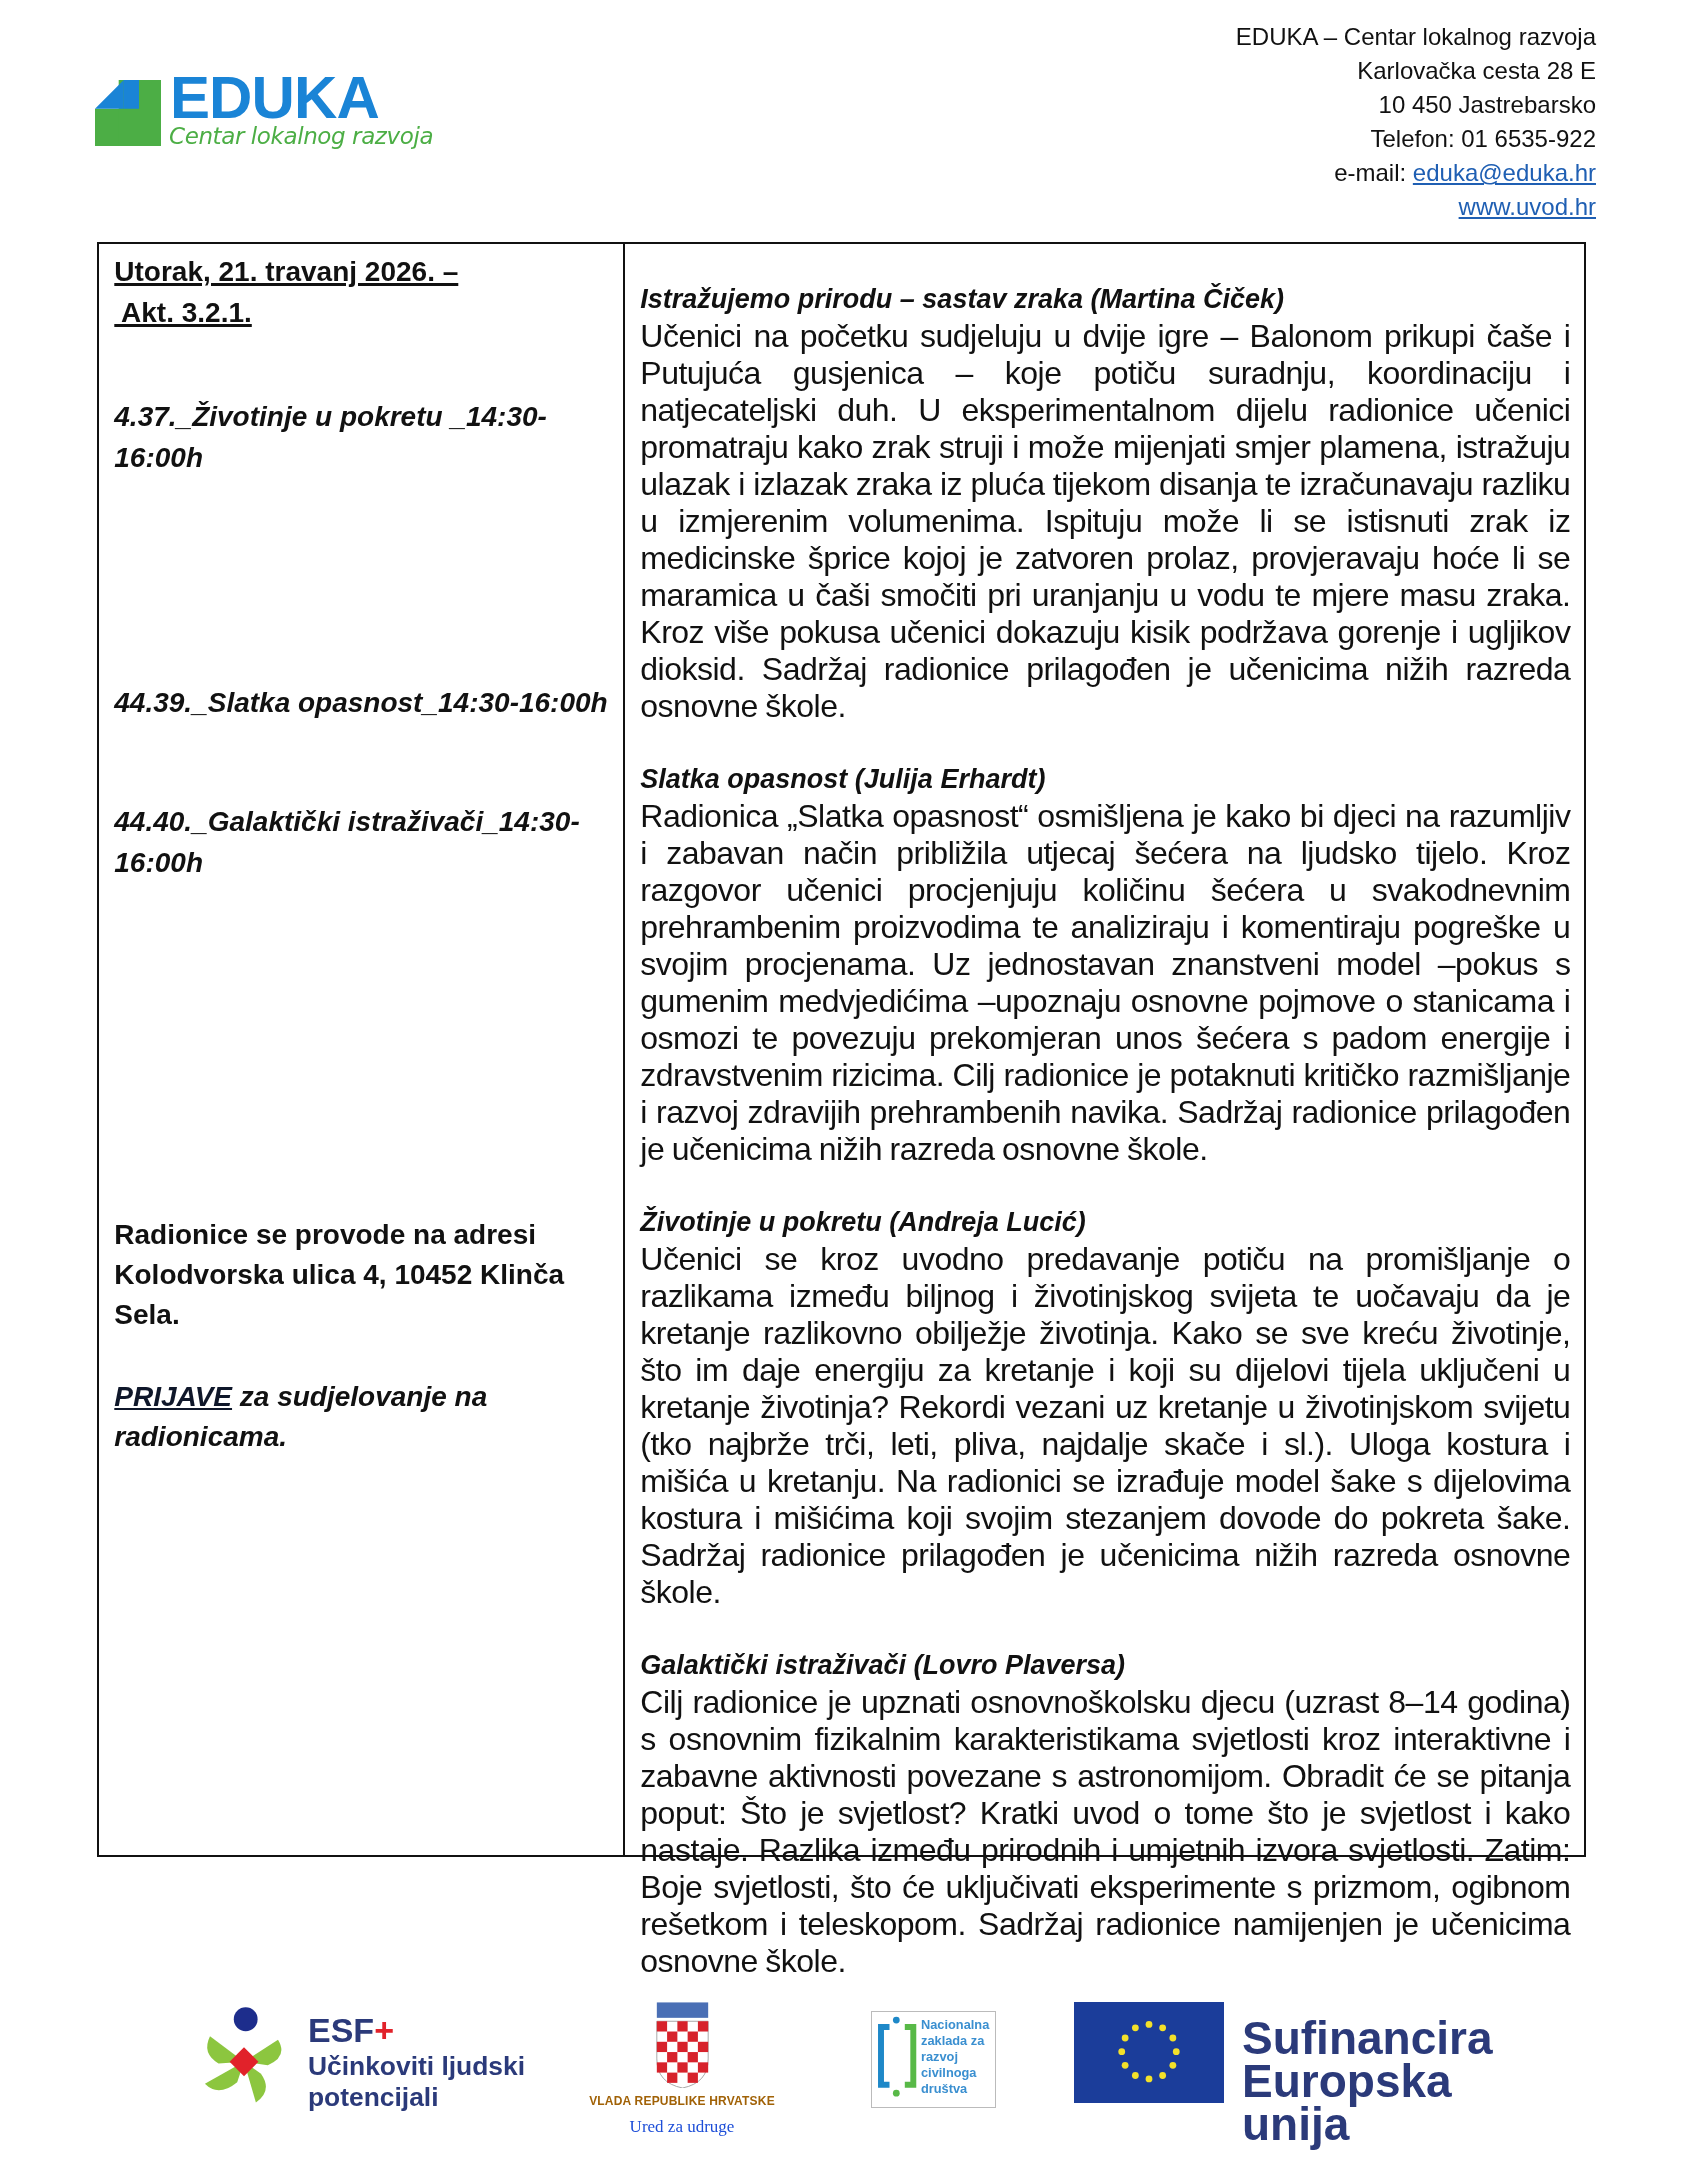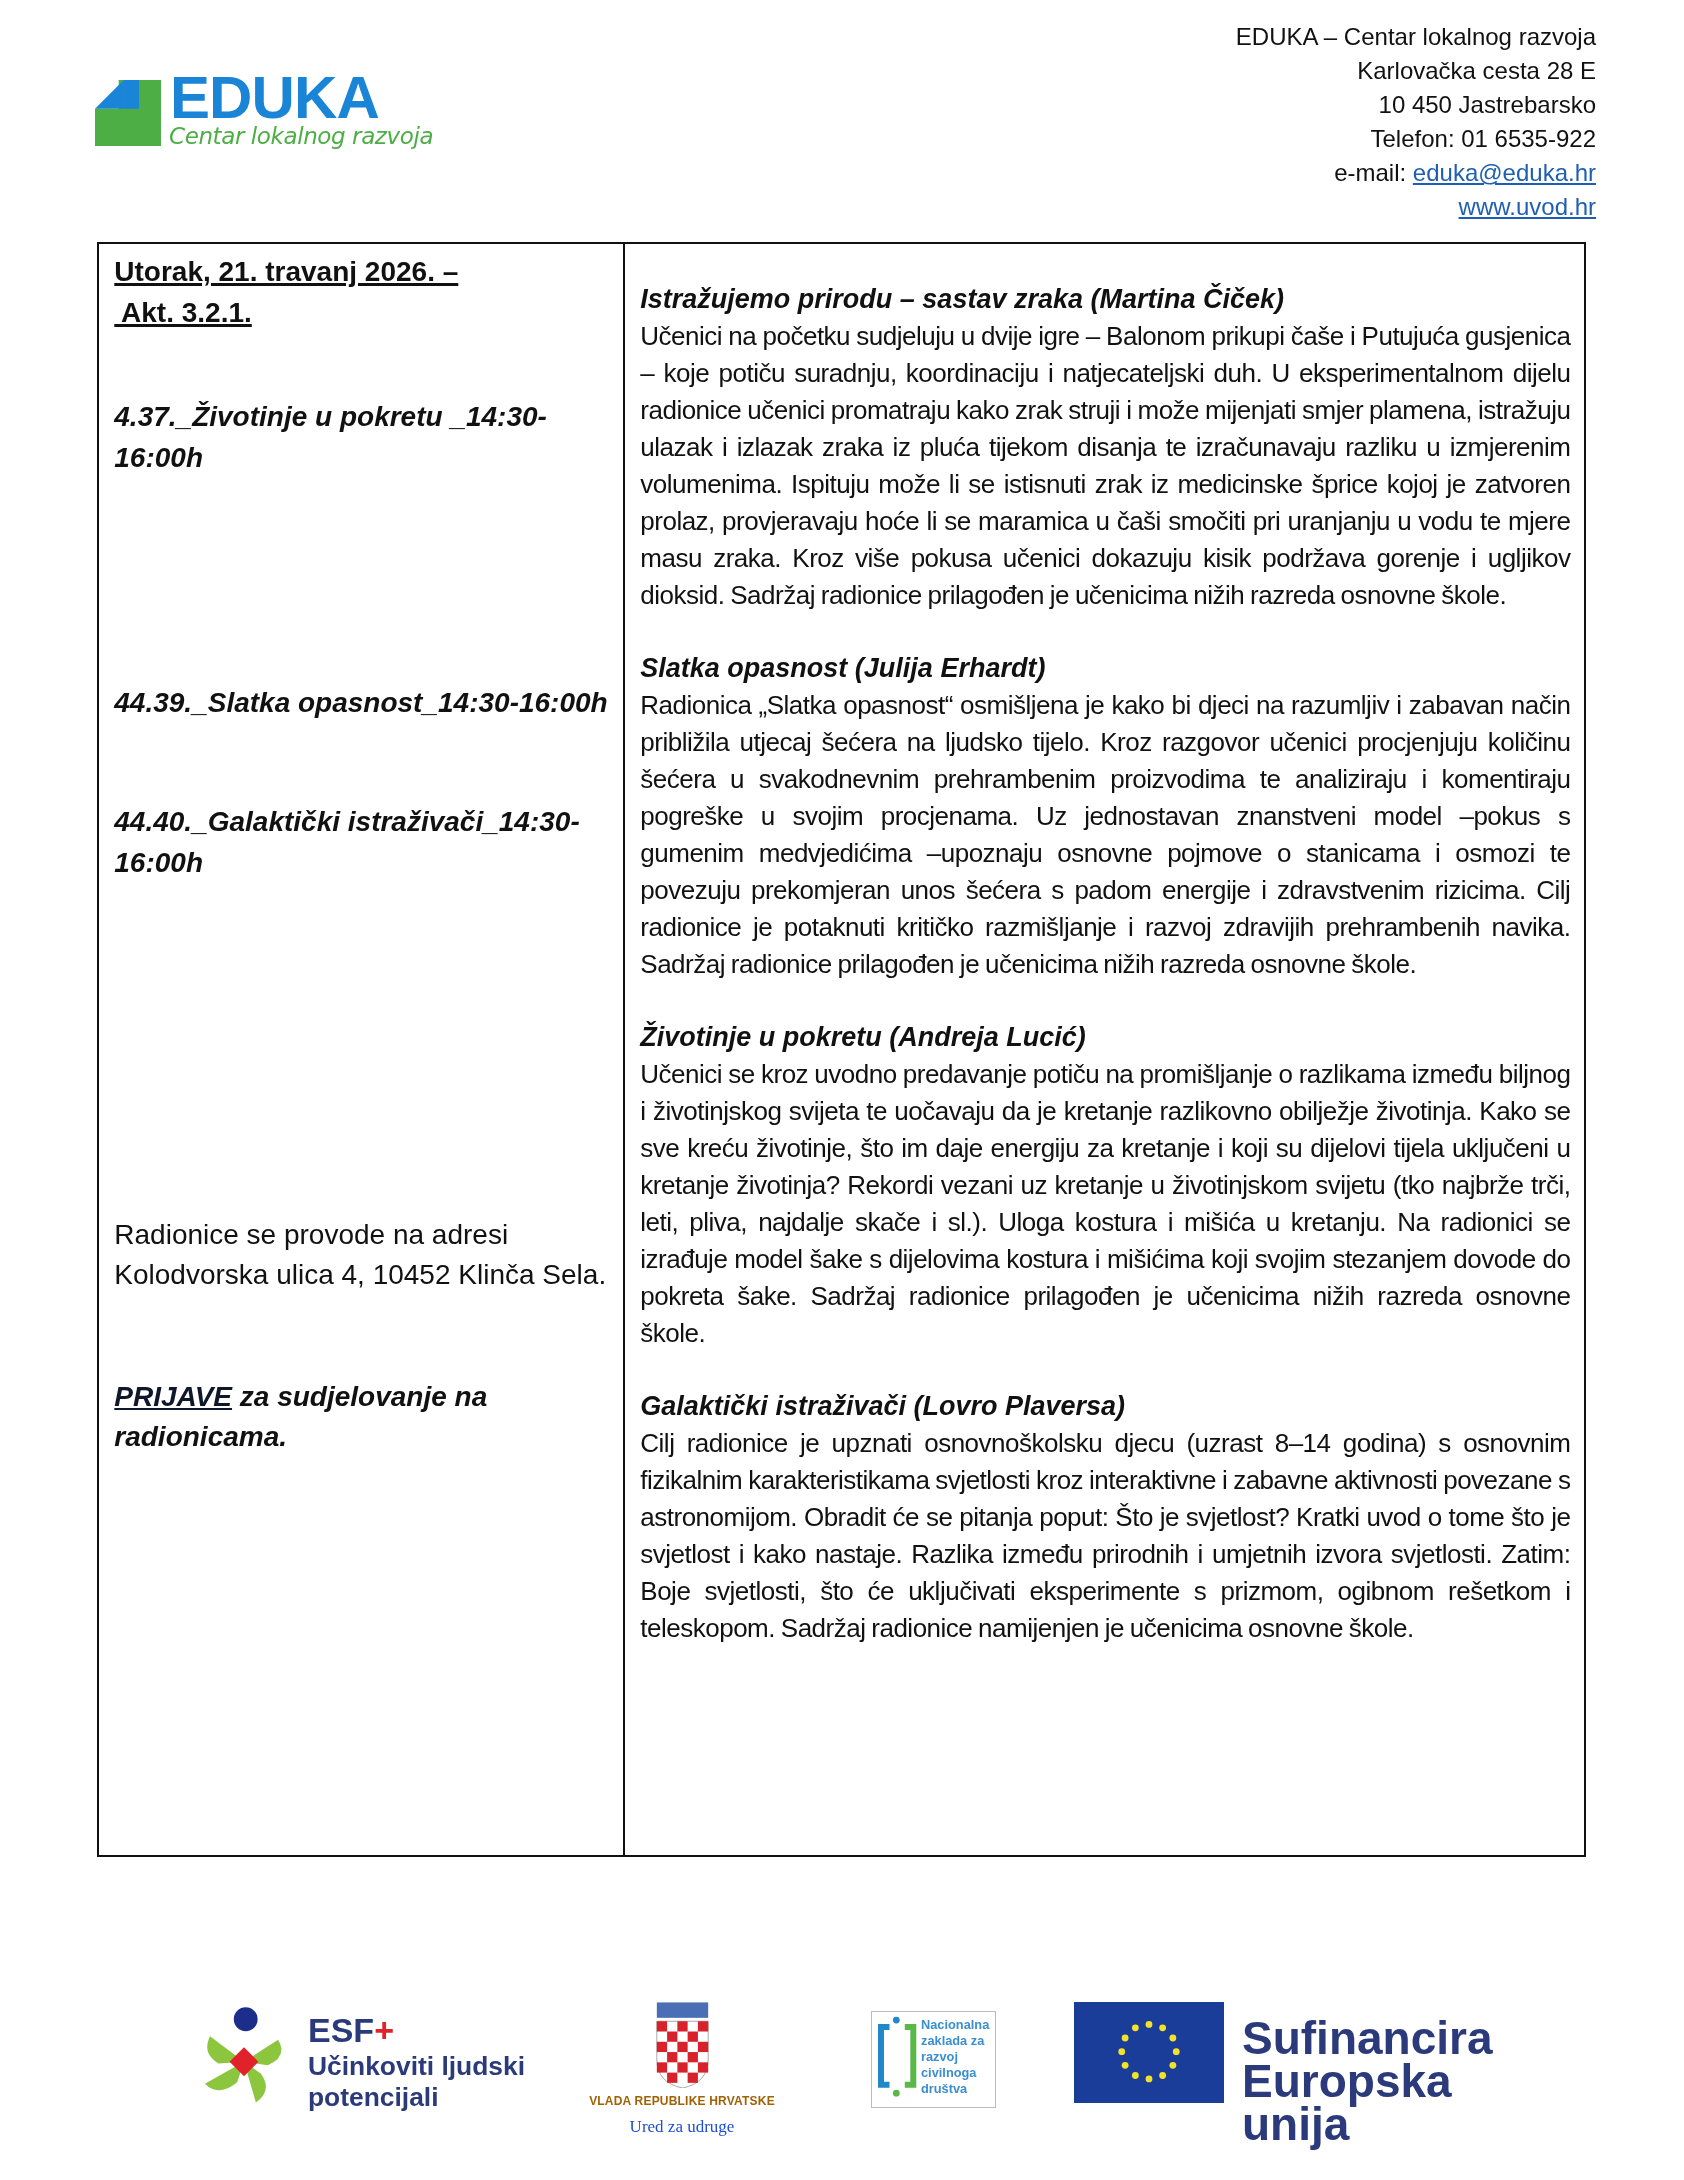--- a/index.html
+++ b/index.html
@@ -46,33 +46,33 @@
     text-decoration-thickness: 2.6px;
   }
   .akt { font-weight: bold; font-size: 28px; line-height: 41px; text-decoration: underline; text-decoration-thickness: 2.6px; }
 
   .session {
     font-weight: bold; font-style: italic; font-size: 28px; line-height: 41px;
     position: absolute; left: 15.3px; right: 13.6px;
   }
   .venue {
     position: absolute; left: 15.3px; right: 13.6px; top: 971px;
-    font-weight: normal; font-size: 28px; line-height: 40px;
+    font-weight: bold; font-size: 28px; line-height: 40px;
   }
   .prijave {
     position: absolute; left: 15.3px; right: 13.6px; top: 1133px;
     font-weight: bold; font-style: italic; font-size: 28px; line-height: 40px;
   }
   .prijave a { color: #0f172a; }
 
   .ws-title {
     font-weight: bold; font-style: italic; font-size: 27px; line-height: 37px; margin: 0;
   }
   .ws-text {
-    font-size: 26px; line-height: 37px; text-align: justify; margin: 0;
+    font-size: 32px; line-height: 37px; text-align: justify; margin: 0;
     letter-spacing: -0.5px; word-spacing: -0.9px;
   }
   .ws { margin-bottom: 36px; }
 
   
   .footer { position: absolute; left: 0; top: 1985px; width: 1685px; height: 153px; }
   .esf { position: absolute; left: 193px; top: 17px; width: 358px; height: 119px; }
   .esf-title { position: absolute; left: 115px; top: 8.5px; font-size: 34px; color: #2b3a7a; font-weight: bold; }
   .esf-title .plus { color: #e1222a; }
   .esf-sub { position: absolute; left: 115px; top: 49px; font-size: 26.4px; line-height: 31px; color: #2b3a7a; font-weight: bold; white-space: nowrap; }

